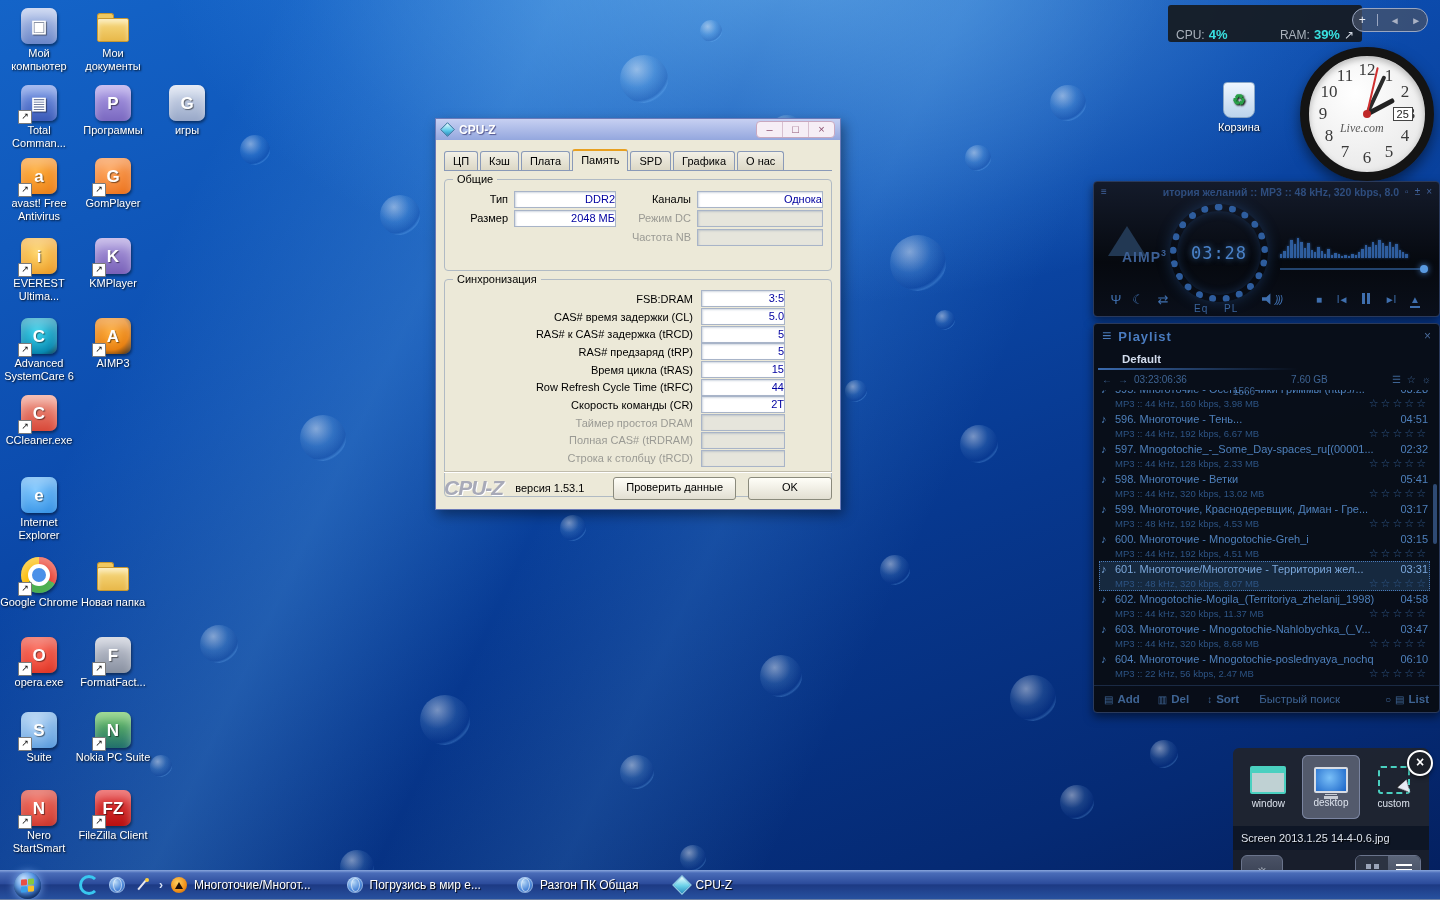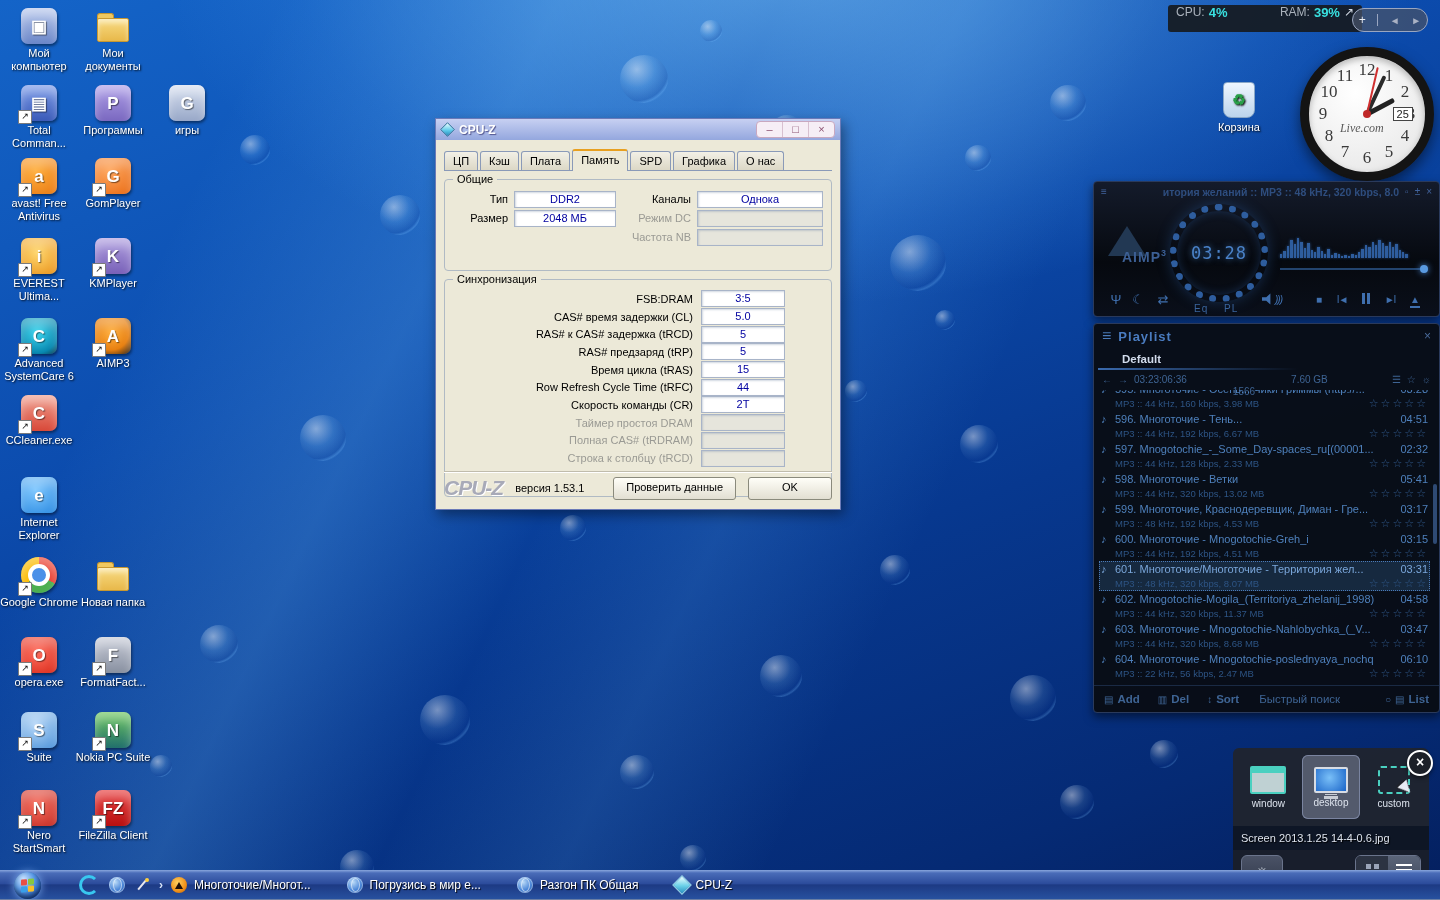--- a/index.html
+++ b/index.html
@@ -21,22 +21,22 @@
   .dicon .glyph{font-weight:bold;color:#fff;font-size:17px;text-shadow:1px 1px 1px rgba(0,0,0,.5);}
   .sarrow{position:absolute;left:-3px;bottom:-3px;width:12px;height:12px;background:#fff;
           border:1px solid #7a7a7a;font-size:9px;line-height:11px;color:#111;text-shadow:none;border-radius:1px;}
   .folderic{background:transparent!important;box-shadow:none!important;}
   .ftab{position:absolute;left:2px;top:5px;width:15px;height:7px;background:#f0c860;border:1px solid #c89830;border-bottom:none;border-radius:3px 3px 0 0;}
   .fbody{position:absolute;left:2px;right:2px;top:10px;bottom:2px;background:linear-gradient(#f8dc84,#e8b84a);border:1px solid #c89830;border-radius:2px;box-shadow:inset 0 4px 5px rgba(255,255,255,.5);}
   .chrome{background:conic-gradient(#ea4335 0 33%,#4caf50 33% 66%,#fbbc05 66% 100%)!important;border-radius:50%!important;}
   .cdot{position:absolute;top:50%;left:50%;transform:translate(-50%,-50%);width:14px;height:14px;border-radius:50%;
         background:#4a90e8;border:4px solid #fff;}
   
-  .meter{position:absolute;left:1168px;top:5px;width:178px;height:27px;background:rgba(22,26,32,.92);
-         border-radius:3px;display:flex;align-items:flex-start;padding:0 8px;gap:4px;color:#aab2bc;font-size:12px;}
+  .meter{position:absolute;left:1168px;top:5px;width:178px;height:37px;background:rgba(22,26,32,.92);
+         border-radius:3px;display:flex;align-items:flex-end;padding:0 8px;gap:4px;color:#aab2bc;font-size:12px;}
   .meter b{color:#39e0e0;font-weight:bold;font-size:13px;}
   .meter .sp{flex:1;}
   .meter .pop{color:#cfd6e0;font-size:12px;}
   .gctl{position:absolute;left:1352px;top:8px;width:74px;height:22px;border-radius:12px;
         background:rgba(70,82,104,.75);border:1px solid #9aa6c0;display:flex;align-items:center;
         justify-content:space-around;color:#e8ecf4;font-size:12px;}
   .gctl .dim{color:#aab2c4;font-size:10px;}
   .gctl .div{width:1px;height:12px;background:#9aa6c0;}
   
   .clock{position:absolute;left:1300px;top:47px;width:116px;height:116px;border-radius:50%;
@@ -63,21 +63,21 @@
   .tabs{display:flex;margin:8px 8px 0;align-items:flex-end;}
   .tab{padding:3px 8px 2px;border:1px solid #8a9ab8;border-bottom:none;background:linear-gradient(#f2f0e6,#dcd8c6);
        margin-right:2px;border-radius:3px 3px 0 0;font-size:11px;height:13px;cursor:pointer;}
   .tab.active{background:#ece9d8;padding-bottom:4px;position:relative;top:1px;border-top:2px solid #e8a020;}
   .tabline{height:1px;background:#8a9ab8;margin:0 8px;}
   .gbox{position:relative;border:1px solid #b0bac4;border-radius:4px;margin:8px 8px 0;padding:10px 8px 6px;}
   .gbox .leg{position:absolute;top:-7px;left:8px;background:#ece9d8;padding:0 4px;font-size:11px;color:#000;}
   .grow{display:flex;align-items:center;height:18px;margin-bottom:1px;}
   .glab{text-align:right;padding-right:6px;}
   .gfield,.tfield{height:15px;line-height:15px;background:#fff;border:1px solid #a8b4c8;
-         text-align:center;color:#0000a0;font-size:11px;overflow:hidden;box-shadow:inset 1px 1px 2px rgba(120,140,170,.35);}
+         text-align:right;color:#0000a0;font-size:11px;overflow:hidden;box-shadow:inset 1px 1px 2px rgba(120,140,170,.35);}
   .dis .glab,.dis .tlab{color:#9a9a94;}
   .dis .gfield,.dis .tfield{background:#e6e5dc;}
   .gcols{display:flex;}
   .gcol-l{width:172px;}  .gcol-r{flex:1;}
   .gcol-l .glab{width:55px;} .gcol-l .gfield{width:100px;}
   .gcol-r .glab{width:70px;} .gcol-r .gfield{width:124px;}
   .trow{display:flex;align-items:center;height:17.7px;}
   .tlab{width:240px;text-align:right;padding-right:8px;font-size:11px;}
   .tfield{width:82px;}
   .cpuz-foot{position:absolute;left:8px;right:8px;bottom:5px;height:32px;display:flex;align-items:center;

